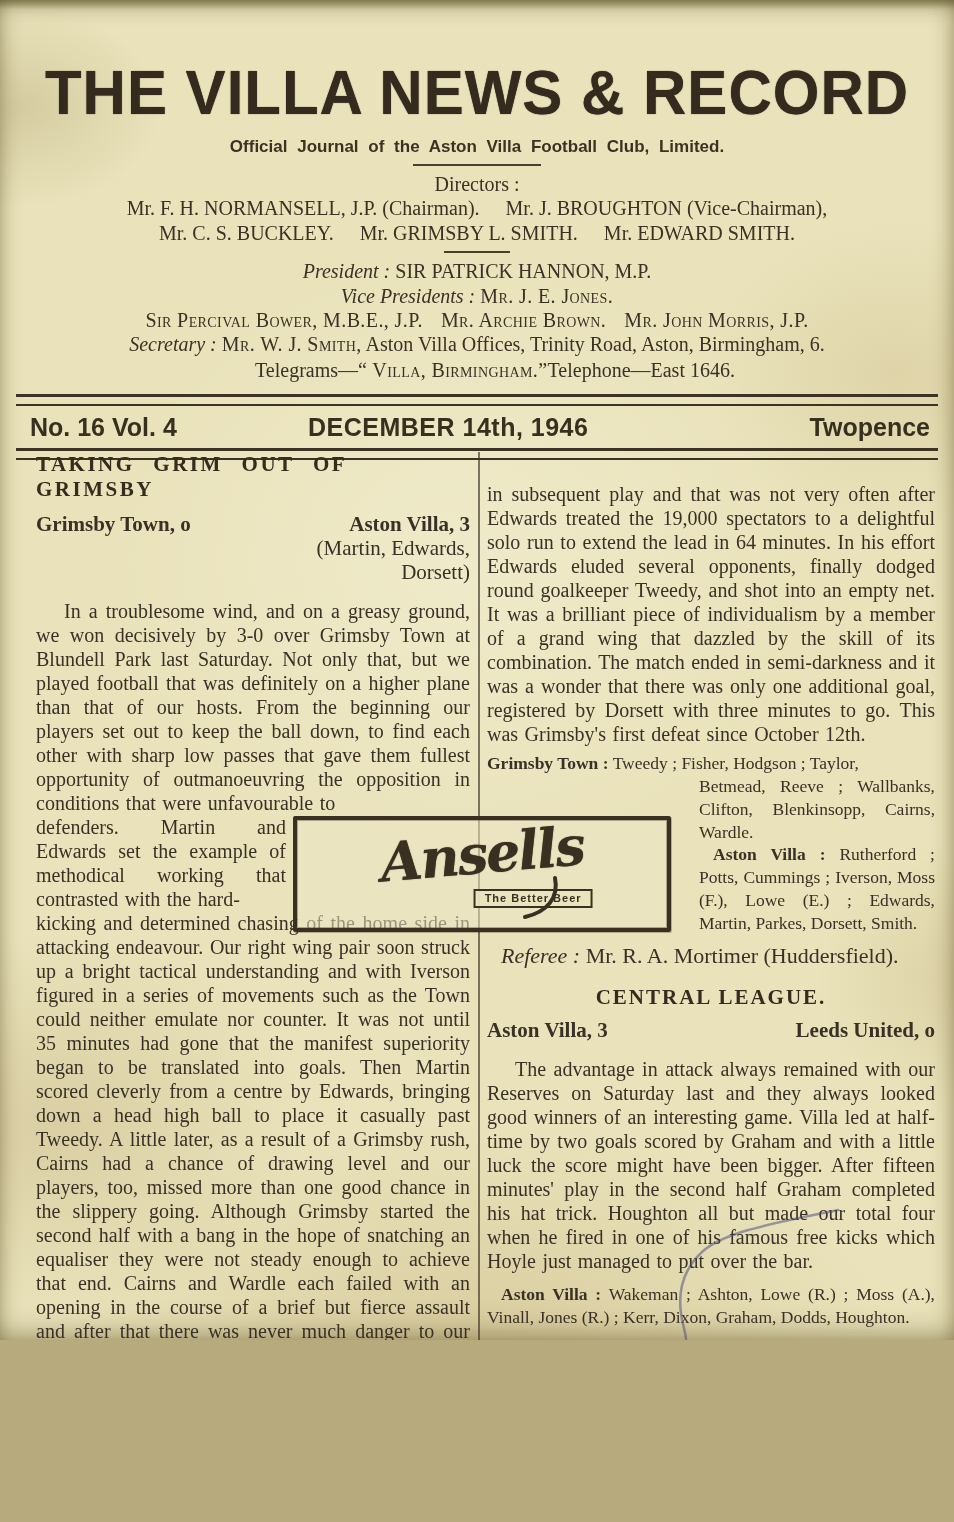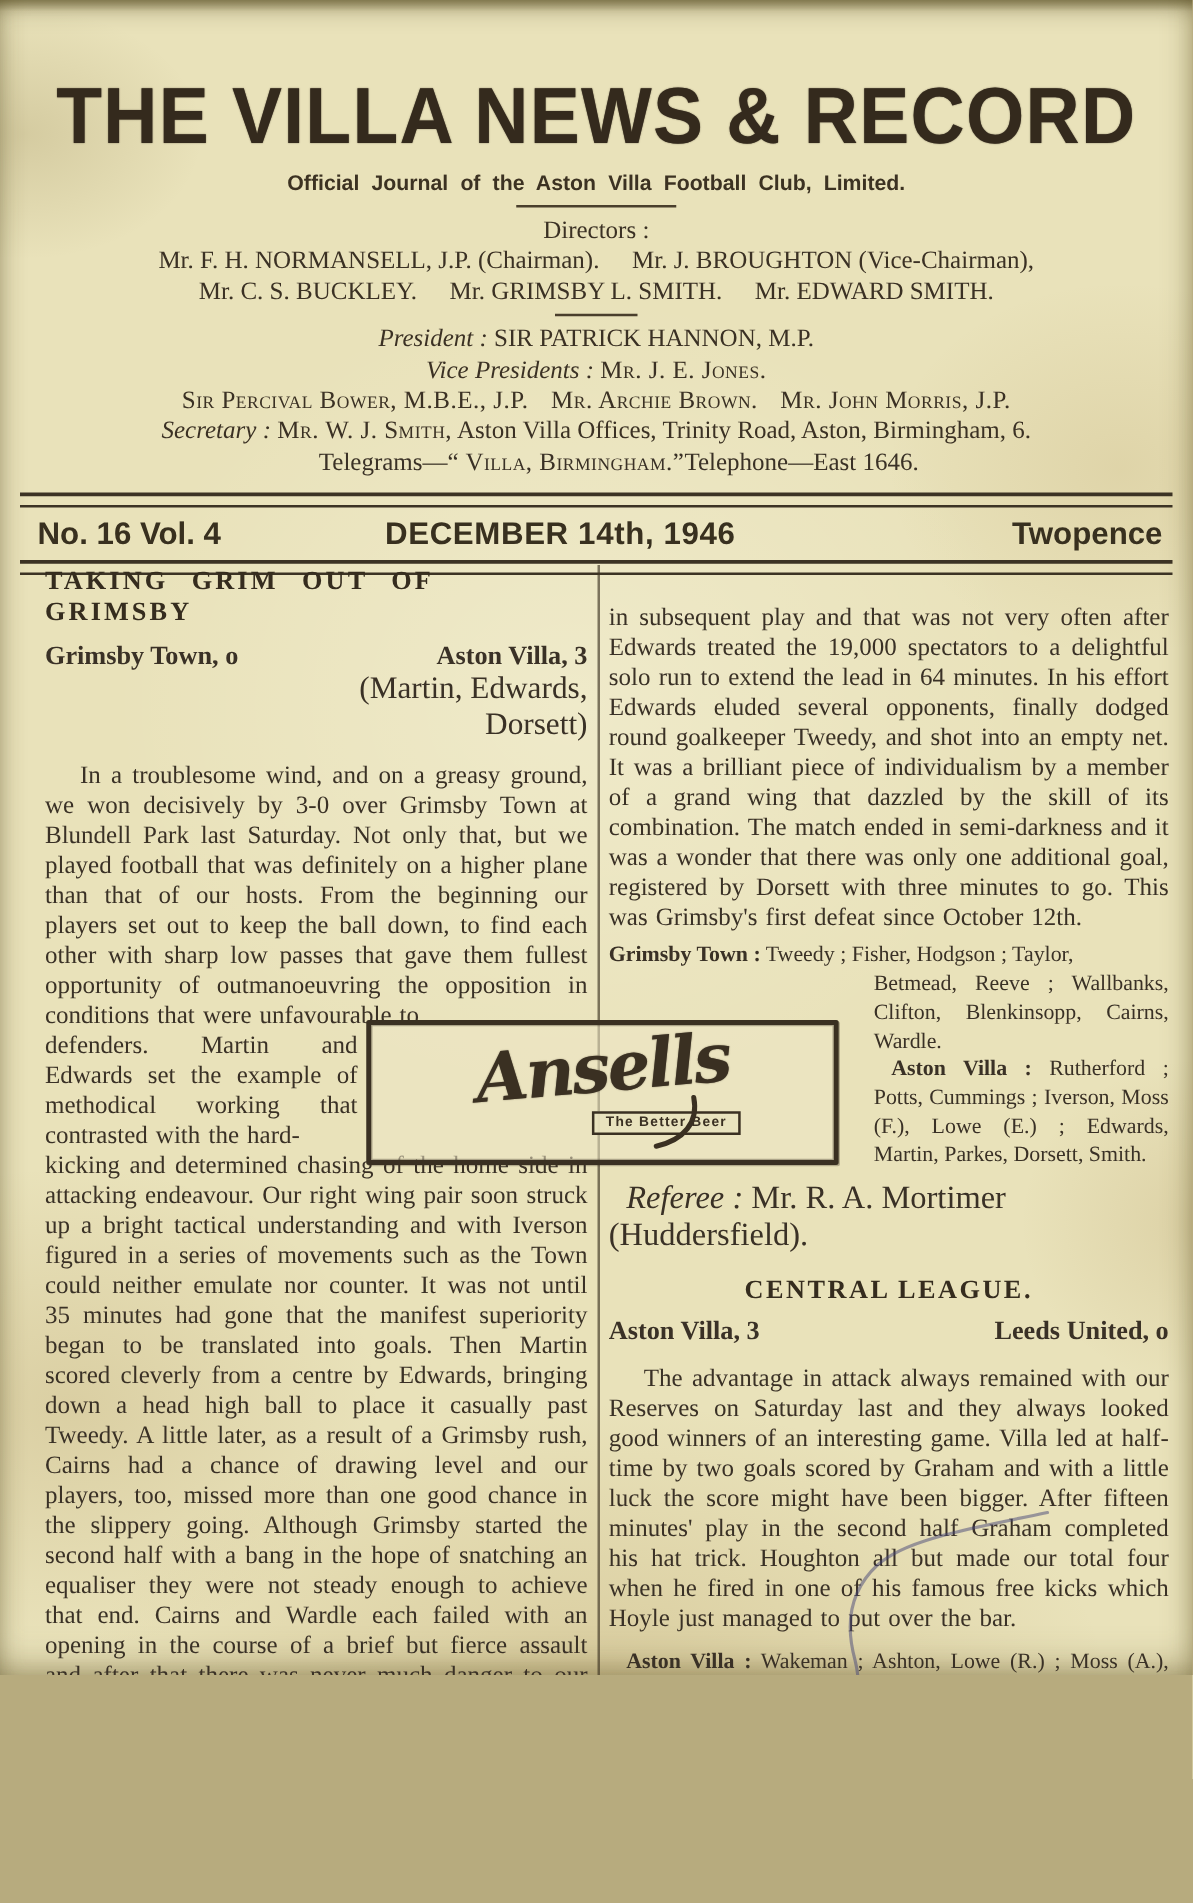--- a/index.html
+++ b/index.html
@@ -54,32 +54,32 @@
   .issue-bar .date{margin-left:-90px;letter-spacing:.5px;}
   
   .col-left{position:absolute;left:36px;top:452px;width:434px;}
   .col-right{position:absolute;left:487px;top:436px;width:448px;margin-top:46px;}
   .col-divider{position:absolute;left:478px;top:452px;height:1012px;width:2px;background:rgba(62,52,36,.65);}
   .headline{
     font-size:21px;font-weight:bold;letter-spacing:2.5px;word-spacing:11px;
     margin:0 0 10px 0;color:#352c1e;
   }
   .score-row{display:flex;justify-content:space-between;font-size:21px;font-weight:bold;margin:2px 0 0 0;}
-  .scorers{text-align:right;font-size:25px;line-height:1.14;margin:0 0 12px 0;}
+  .scorers{text-align:right;font-size:21px;line-height:1.14;margin:0 0 12px 0;}
   .body-p{font-size:20px;line-height:24px;text-align:justify;margin:0;word-spacing:1.5px;}
   .indent{text-indent:28px;}
   .p1{margin-top:14px;}
   .narrow{width:250px;}
   .just-last{text-align-last:justify;}
   
   .team-first{font-size:17.5px;line-height:1.32;margin:6px 0 0 0;font-family:Liberation Serif, serif;}
   .team-wrap{margin-left:212px;text-align:justify;font-size:17.5px;line-height:1.3;}
   .team-wrap p{margin:0;}
   .team-wrap .away{text-indent:14px;}
-  .ref-line{font-size:26px;margin:9px 0 0 0;text-indent:14px;}
+  .ref-line{font-size:22px;margin:9px 0 0 0;text-indent:14px;}
   .section-head{
     text-align:center;font-size:21px;font-weight:bold;letter-spacing:2px;
     margin:16px 0 8px 0;color:#352c1e;
   }
   .team-small{font-size:17.5px;line-height:1.28;margin:10px 0 0 0;text-indent:14px;text-align:justify;}
   .geordie-head{
     text-align:center;font-size:21.5px;font-weight:bold;letter-spacing:1.5px;word-spacing:6px;
     margin:20px 0 14px 0;color:#342b1d;
   }
   .final-p{font-size:20.5px;}

